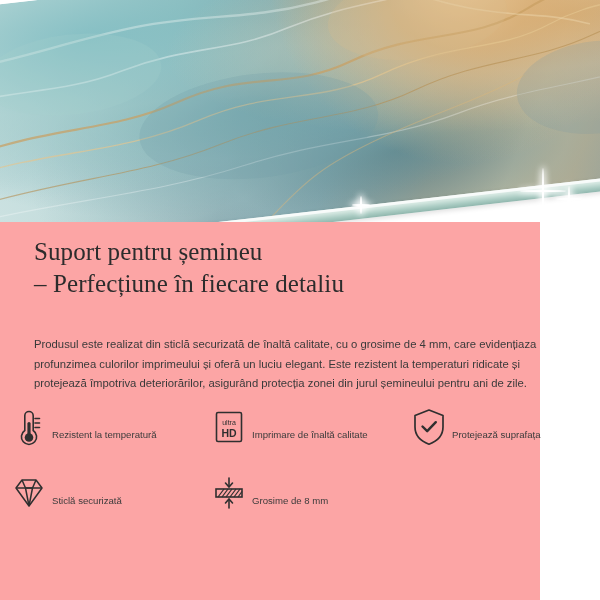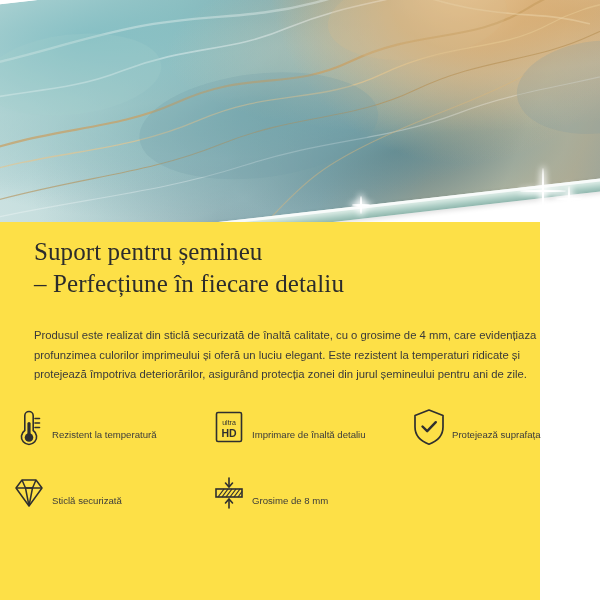--- a/index.html
+++ b/index.html
@@ -6,21 +6,21 @@
   html, body {
     margin: 0; padding: 0;
     width: 600px; height: 600px;
     background: #ffffff;
     font-family: "Liberation Sans", sans-serif;
     overflow: hidden;
   }
   .page {
     position: relative;
     width: 540px; height: 600px;
-    background: #fde047;
+    background: #fca5a5;
   }
 
   
   .hero {
     position: relative;
     width: 600px;
     height: 222px;
     overflow: hidden;
     background: #ffffff;
   }
@@ -97,21 +97,21 @@
     padding-top: 14px;
     font-family: "Liberation Serif", serif;
     font-weight: 400;
     font-size: 25px;
     line-height: 32px;
     color: #2c2c2c;
     letter-spacing: 0.1px;
   }
   .title .line2 { display: block; }
   p.desc {
-    margin: 26px 0 0 0;
+    margin: 35px 0 0 0;
     font-size: 11.3px;
     line-height: 19.5px;
     color: #3a3a3a;
     max-width: 534px;
   }
 
   
   .features {
     position: absolute;
     left: 0; top: 396px;
@@ -203,21 +203,21 @@
     </div>
 
     <div class="feature">
       <span class="feature-icon">
         <svg width="42" height="40" viewBox="0 0 42 40">
           <rect x="8.5" y="5.5" width="25" height="29" rx="1.5" fill="none" stroke="#2f2f2f" stroke-width="1.6"></rect>
           <text x="21" y="17.5" text-anchor="middle" font-family="Liberation Sans, sans-serif" font-size="7" fill="#2f2f2f">ultra</text>
           <text x="21" y="29.5" text-anchor="middle" font-family="Liberation Sans, sans-serif" font-size="10.5" font-weight="bold" fill="#2f2f2f">HD</text>
         </svg>
       </span>
-      <span class="feature-label">Imprimare de înaltă detaliu</span>
+      <span class="feature-label">Imprimare de înaltă calitate</span>
     </div>
 
     <div class="feature">
       <span class="feature-icon">
         <svg width="40" height="42" viewBox="0 0 40 42">
           <path d="M20 4 L34 9.5 V21 c0 9.2 -6.4 14.4 -14 17.2 C12.4 35.4 6 30.2 6 21 V9.5 Z" fill="none" stroke="#2f2f2f" stroke-width="1.7" stroke-linejoin="round"></path>
           <path d="M13.5 20.5 L18.2 25.2 L26.8 16.2" fill="none" stroke="#2f2f2f" stroke-width="2.4" stroke-linecap="round" stroke-linejoin="round"></path>
         </svg>
       </span>
       <span class="feature-label">Protejează suprafața</span>

